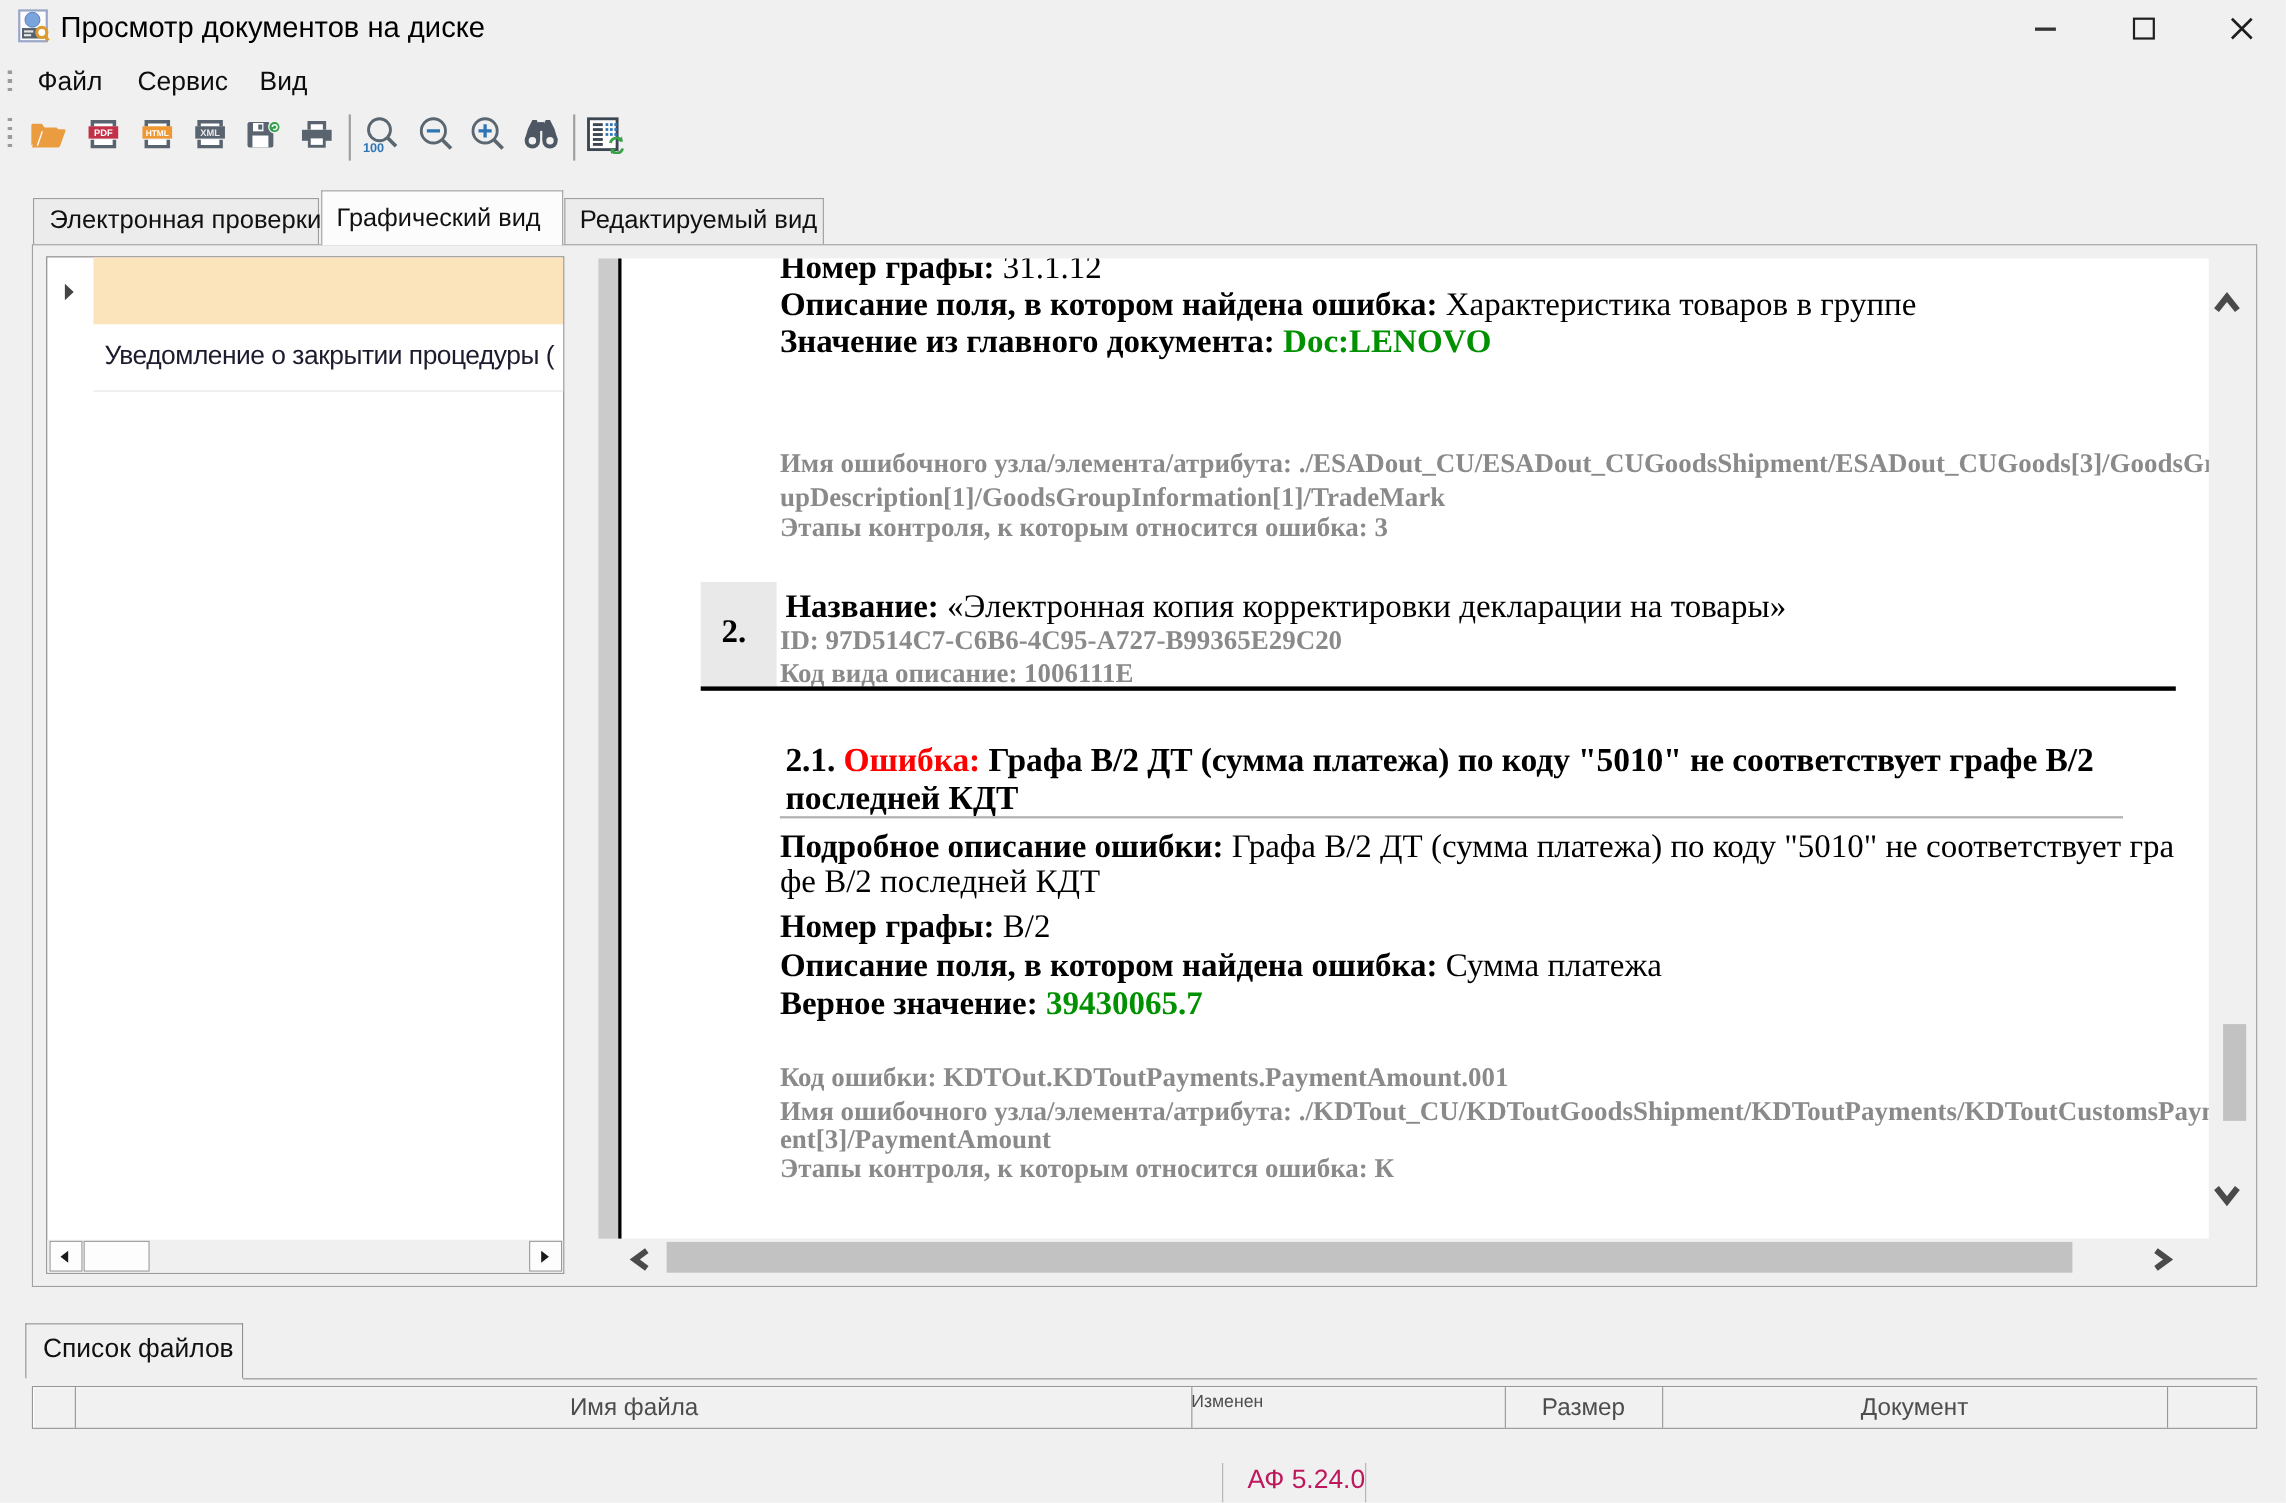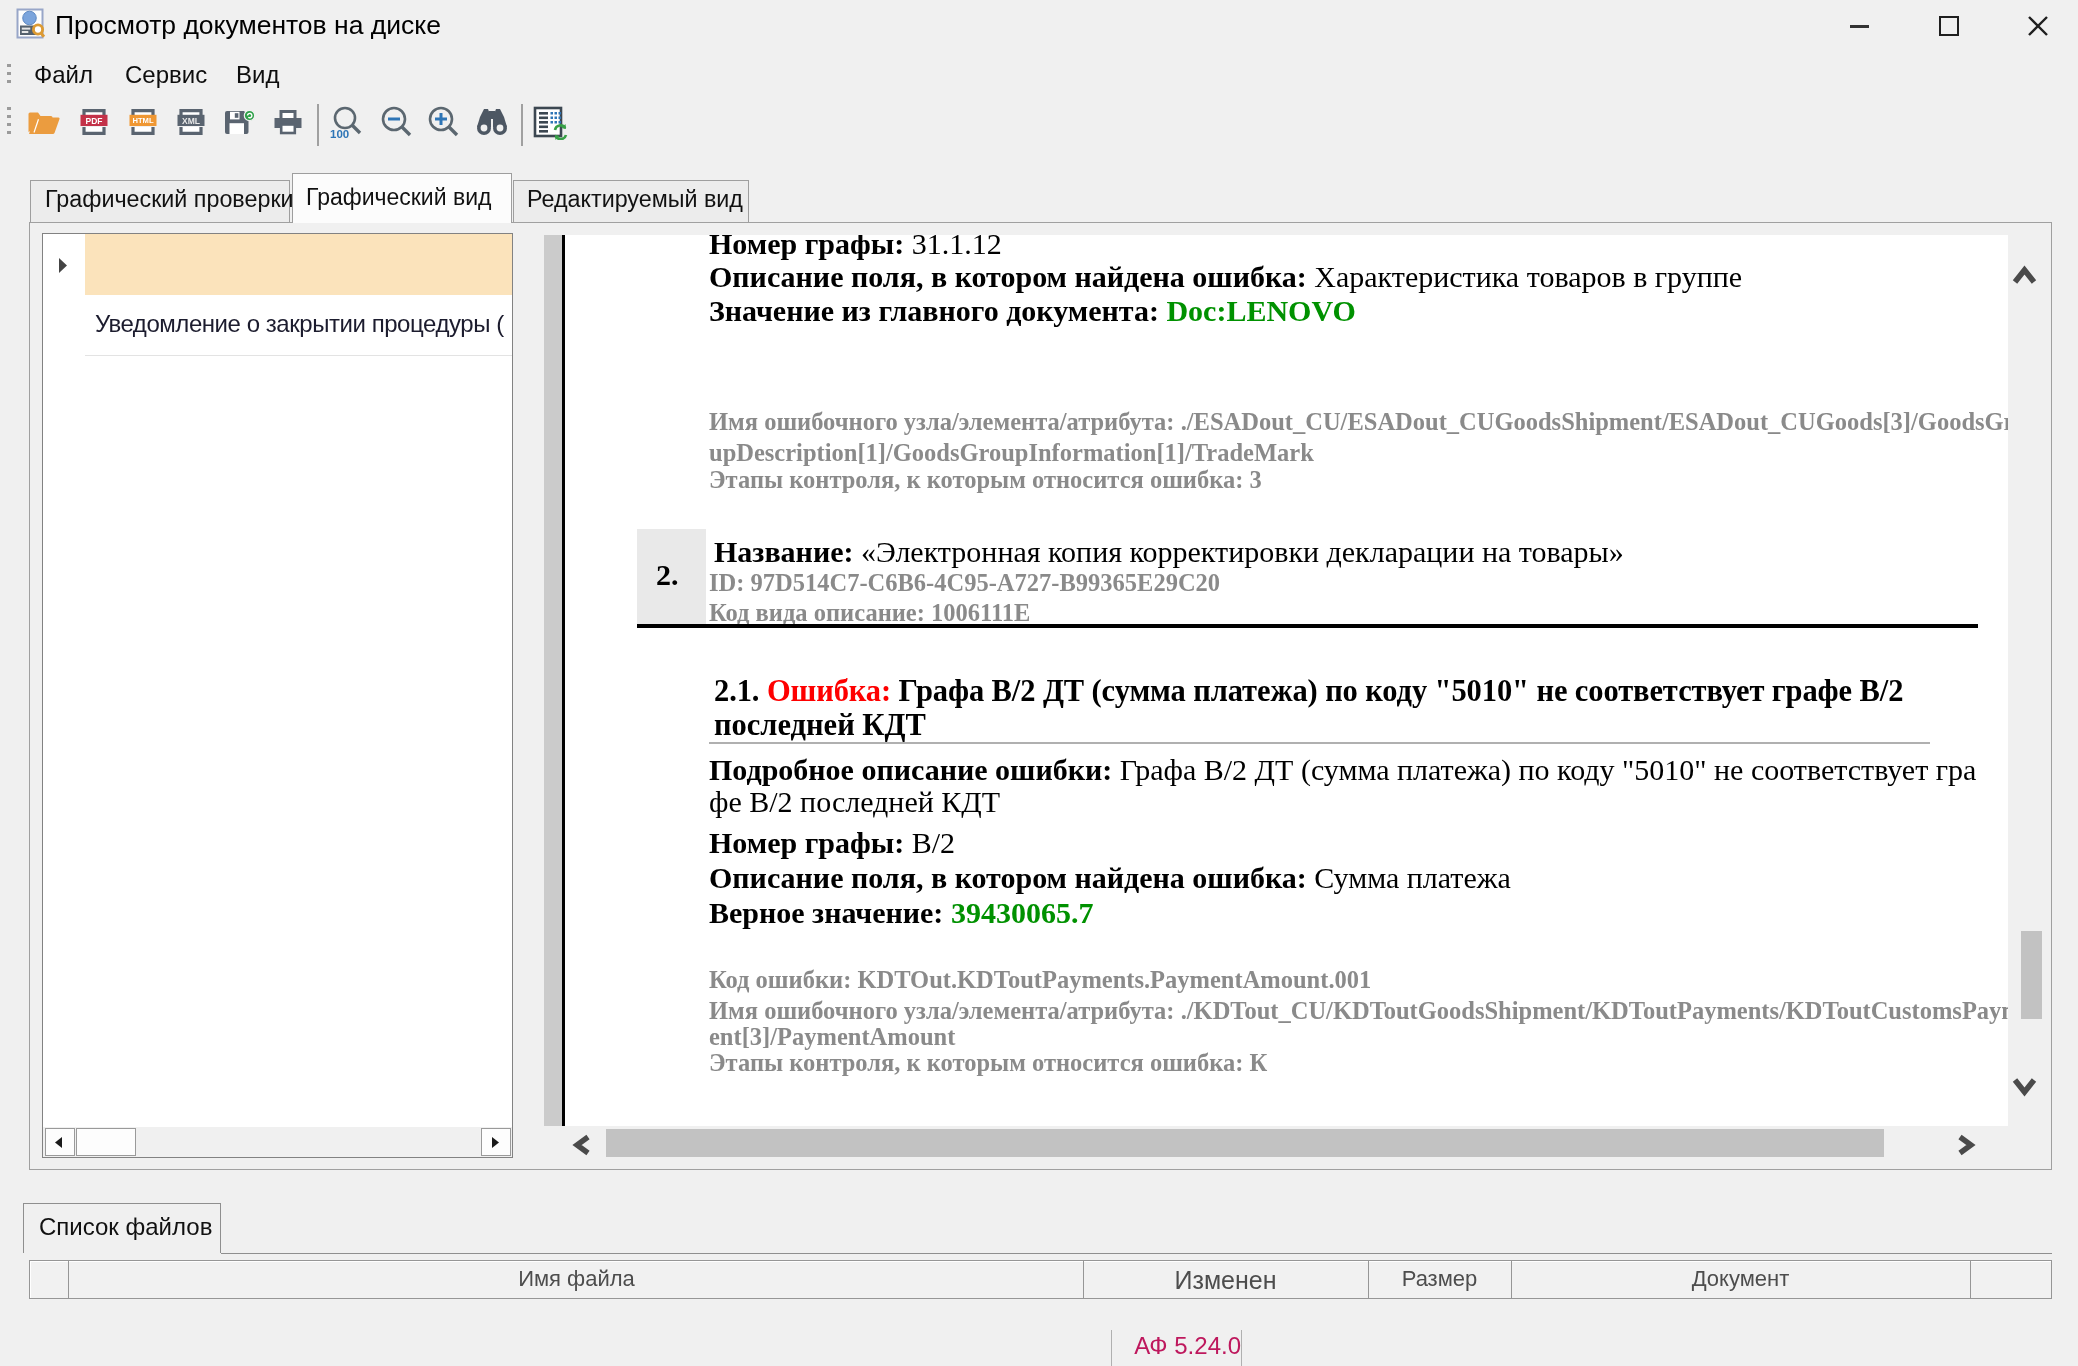--- a/index.html
+++ b/index.html
@@ -125,21 +125,21 @@
   <rect x="17.5" y="15" width="2.5" height="2.5"></rect>
         <rect x="21.5" y="15" width="2.5" height="2.5"></rect>
         <rect x="25.5" y="15" width="2.5" height="2.5"></rect>
  </g>
  <path d="M22 24 a5.5 5.5 0 0 1 10.2-1.8 M33 29 a5.5 5.5 0 0 1 -10.2 1.2" stroke="#38a047" stroke-width="2.6" fill="none"></path>
  <path d="M32.5 18 L33 23 L28.5 22 Z" fill="#38a047"></path>
  <path d="M22.5 34 L22 28.8 L26.6 30 Z" fill="#38a047"></path>
 </svg>
 
 <div class="abs" style="left:30px;top:180px;width:260px;height:42px;background:#ececec;border:1px solid #9e9e9e;border-bottom:none;box-sizing:border-box"></div>
-<div class="abs" style="left:45px;top:186px;font-size:23.3px;color:#111">Графический проверки</div>
+<div class="abs" style="left:45px;top:186px;font-size:23.3px;color:#111">Электронная проверки</div>
 <div class="abs" style="left:513px;top:180px;width:236px;height:42px;background:#ececec;border:1px solid #9e9e9e;border-bottom:none;box-sizing:border-box"></div>
 <div class="abs" style="left:527px;top:186px;font-size:23.3px;color:#111">Редактируемый вид</div>
 
 <div class="abs" style="left:29px;top:222px;width:2023px;height:948px;border:1px solid #a0a0a0;background:#f0f0f0;box-sizing:border-box"></div>
 
 <div class="abs" style="left:292px;top:173px;width:220px;height:50px;background:#fcfcfc;border:1px solid #9e9e9e;border-bottom:none;box-sizing:border-box"></div>
 <div class="abs" style="left:306px;top:184px;font-size:23px;color:#111">Графический вид</div>
 
 <div class="abs" style="left:42px;top:233px;width:471px;height:925px;border:1px solid #828282;background:#fff;box-sizing:border-box"></div>
 <div class="abs" style="left:85px;top:234px;width:427px;height:61px;background:#fbe3bb"></div>
@@ -213,20 +213,20 @@
 <div class="abs" style="left:23px;top:1203px;width:198px;height:50px;background:#f0f0f0;border:1px solid #8f8f8f;border-bottom:none;box-sizing:border-box"></div>
 <div class="abs" style="left:39px;top:1213px;font-size:24px;color:#111">Список файлов</div>
 
 <div class="abs" style="left:29px;top:1260px;width:2023px;height:39px;border:1px solid #969696;background:#f1f1f1;box-shadow:inset 0 1px 0 #fff,inset 1px 0 0 #fff;box-sizing:border-box"></div>
 <div class="abs" style="left:68px;top:1261px;width:1px;height:37px;background:#969696"></div>
 <div class="abs" style="left:1083px;top:1261px;width:1px;height:37px;background:#969696"></div>
 <div class="abs" style="left:1368px;top:1261px;width:1px;height:37px;background:#969696"></div>
 <div class="abs" style="left:1511px;top:1261px;width:1px;height:37px;background:#969696"></div>
 <div class="abs" style="left:1970px;top:1261px;width:1px;height:37px;background:#969696"></div>
 <div class="abs" style="left:70px;top:1266px;width:1013px;text-align:center;font-size:22px;color:#4d4d4d">Имя файла</div>
-<div class="abs" style="left:1083px;top:1266px;width:285px;text-align:center;font-size:25px;color:#4d4d4d">Изменен</div>
+<div class="abs" style="left:1083px;top:1266px;width:285px;font-size:16px;color:#4d4d4d">Изменен</div>
 <div class="abs" style="left:1368px;top:1266px;width:143px;text-align:center;font-size:22px;color:#4d4d4d">Размер</div>
 <div class="abs" style="left:1511px;top:1266px;width:459px;text-align:center;font-size:22px;color:#4d4d4d">Документ</div>
 
 <div class="abs" style="left:1111px;top:1330px;width:1px;height:36px;background:#b0b0b0"></div>
 <div class="abs" style="left:1241px;top:1330px;width:1px;height:36px;background:#b0b0b0"></div>
 <div class="abs" style="left:1112px;top:1332px;width:129px;text-align:right;font-size:24px;color:#be185d">АФ 5.24.0</div>
 
 </div>
 </body></html>

